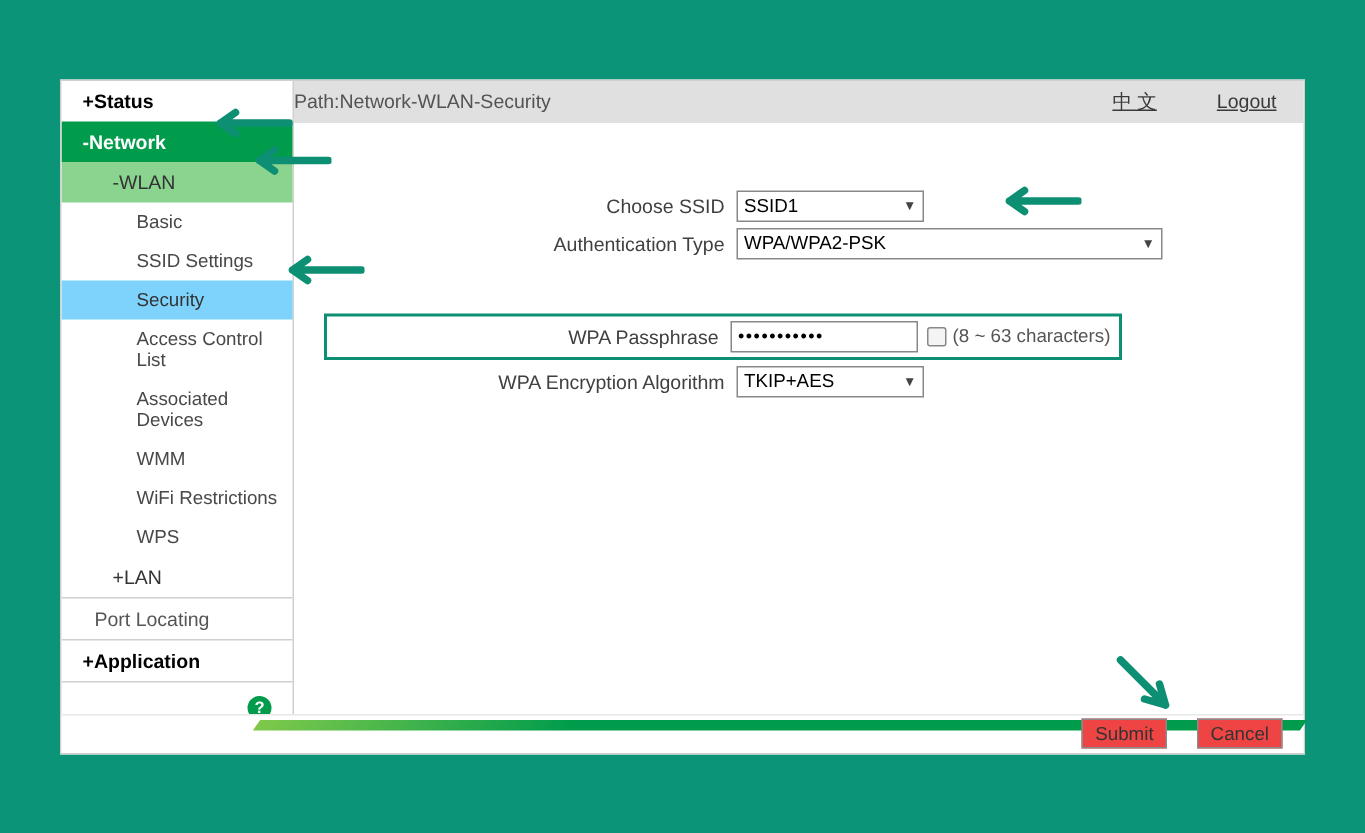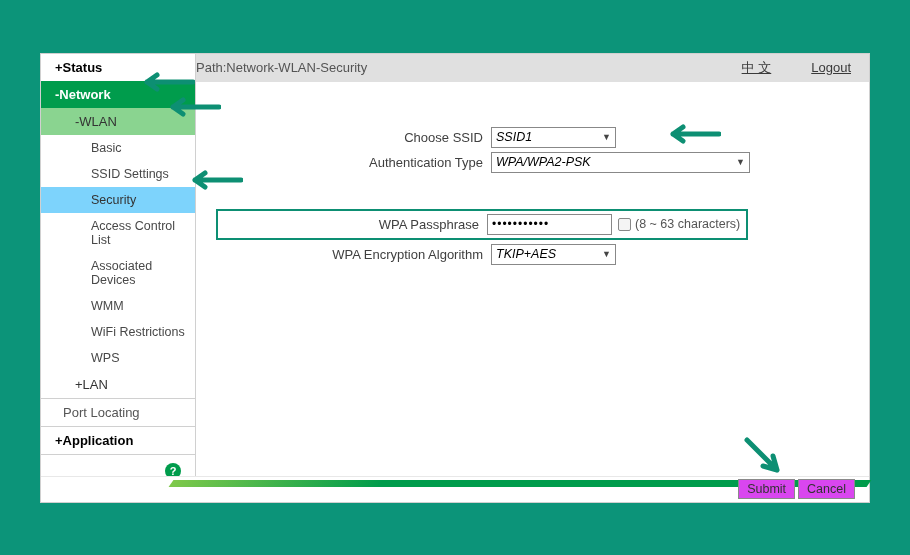--- a/index.html
+++ b/index.html
@@ -122,31 +122,30 @@
     .sel {
       border: 1px solid #888;
       background: #fff;
       height: 21px;
       padding: 0 20px 0 4px;
       font-size: 12.5px;
       position: relative;
       display: inline-flex;
       align-items: center;
       cursor: pointer;
-      font-style: italic;
     }
     .sel::after {
       content: "▼";
       position: absolute;
       right: 4px;
       font-size: 9px;
       color: #444;
     }
     .sel.short { width: 125px; }
-    .sel.wide { width: 259px; }
+    .sel.wide { width: 284px; }
     .pwd-input {
       border: 1px solid #888;
       height: 21px;
       width: 125px;
       padding: 0 4px;
       font-size: 12px;
       letter-spacing: 1px;
     }
     .checkbox-box {
       display: inline-block;
@@ -188,27 +187,27 @@
       right: 0;
       top: 3px;
       height: 7px;
       background: linear-gradient(to right, #7fc94b, #009c4c 30%, #009c4c);
       transform: skewX(-35deg);
       transform-origin: left;
     }
     .btn {
       position: relative;
       z-index: 2;
-      background: #d946ef;
+      background: #ef4444;
       border: 1px solid #8a8a8a;
       padding: 2px 8px;
       font-size: 12.5px;
       color: #333;
       cursor: pointer;
-      margin-left: 3px;
+      margin-left: 20px;
     }
     .arrow {
       position: absolute;
       pointer-events: none;
     }
   </style>
 </head>
 <body>
 
 <div class="container">

